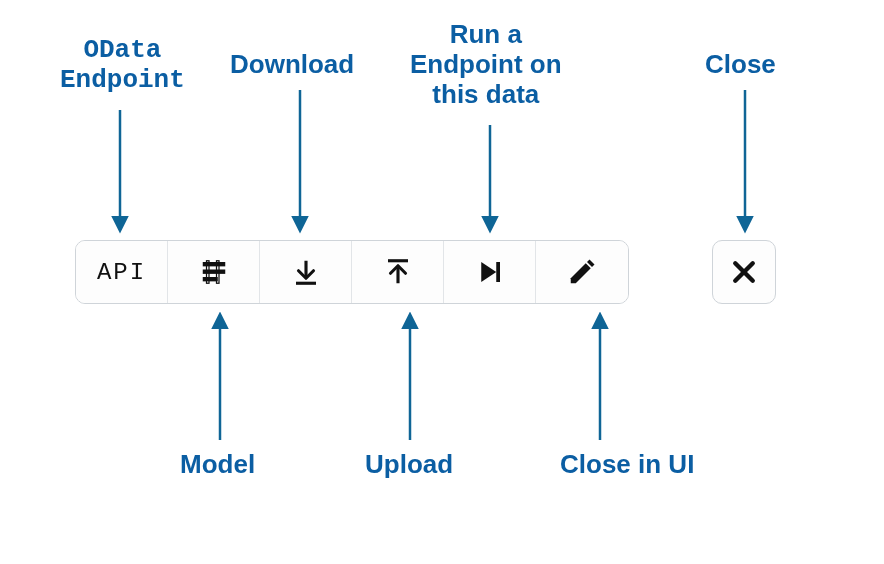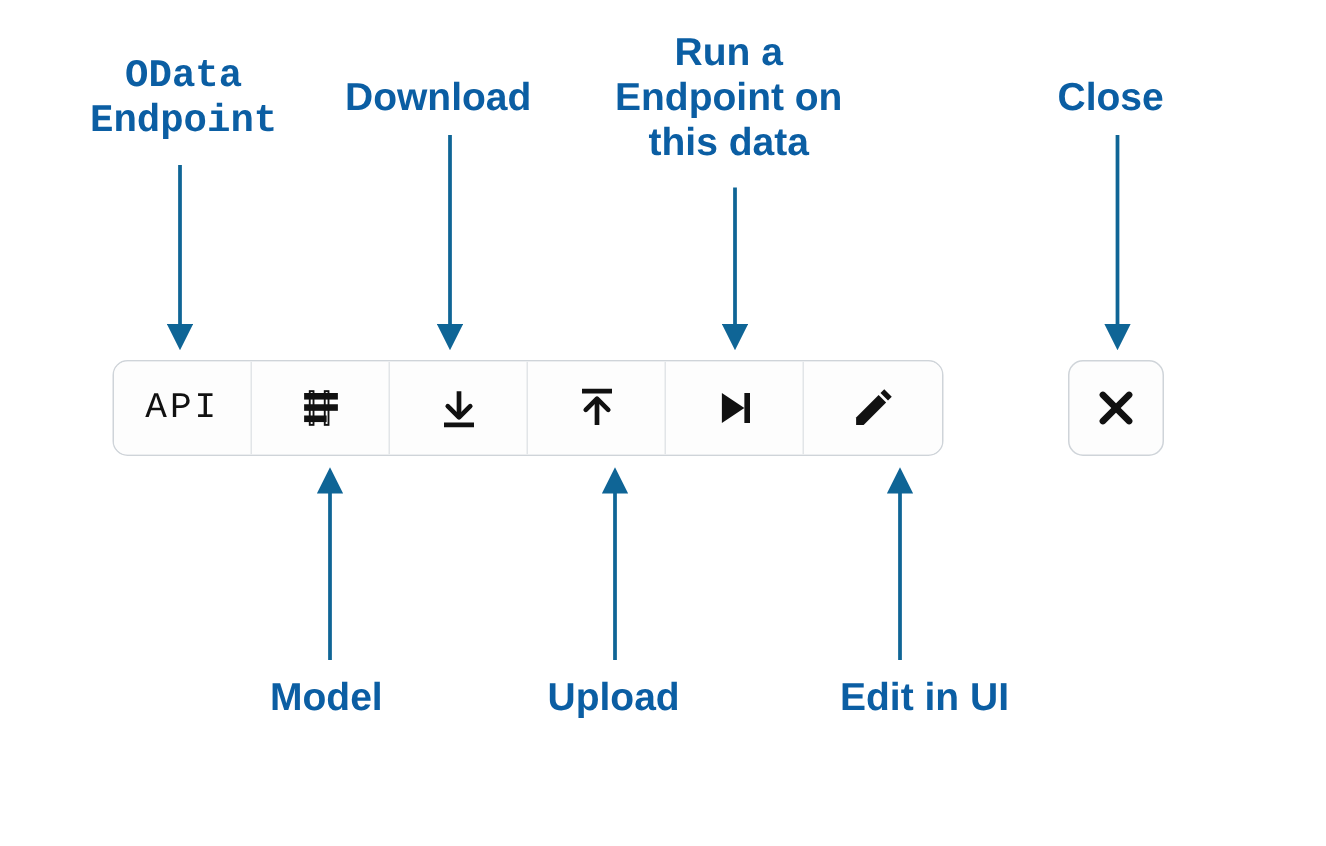--- a/index.html
+++ b/index.html
@@ -78,21 +78,21 @@
 <div class="label" style="left:60px;  top:36px;font-family:Liberation Mono, monospace;">OData
 Endpoint</div>
 <div class="label" style="left:230px; top:50px;">Download</div>
 <div class="label" style="left:410px; top:20px;">Run a
 Endpoint on
 this data</div>
 <div class="label" style="left:705px; top:50px;">Close</div>
 
 <div class="label" style="left:180px; top:450px;">Model</div>
 <div class="label" style="left:365px; top:450px;">Upload</div>
-<div class="label" style="left:560px; top:450px;">Edit in UI</div>
+<div class="label" style="left:560px; top:450px;">Close in UI</div>
 
 <svg class="arrows">
   <defs>
     <marker id="ah" viewBox="0 0 10 10" refX="8" refY="5" markerWidth="7" markerHeight="7" orient="auto-start-reverse">
       <path d="M 0 0 L 10 5 L 0 10 z" fill="#0f6596"></path>
     </marker>
   </defs>
 
   <line x1="120" y1="110" x2="120" y2="230" stroke="#0f6596" stroke-width="2.5" marker-end="url(#ah)"></line>
   <line x1="300" y1="90" x2="300" y2="230" stroke="#0f6596" stroke-width="2.5" marker-end="url(#ah)"></line>

